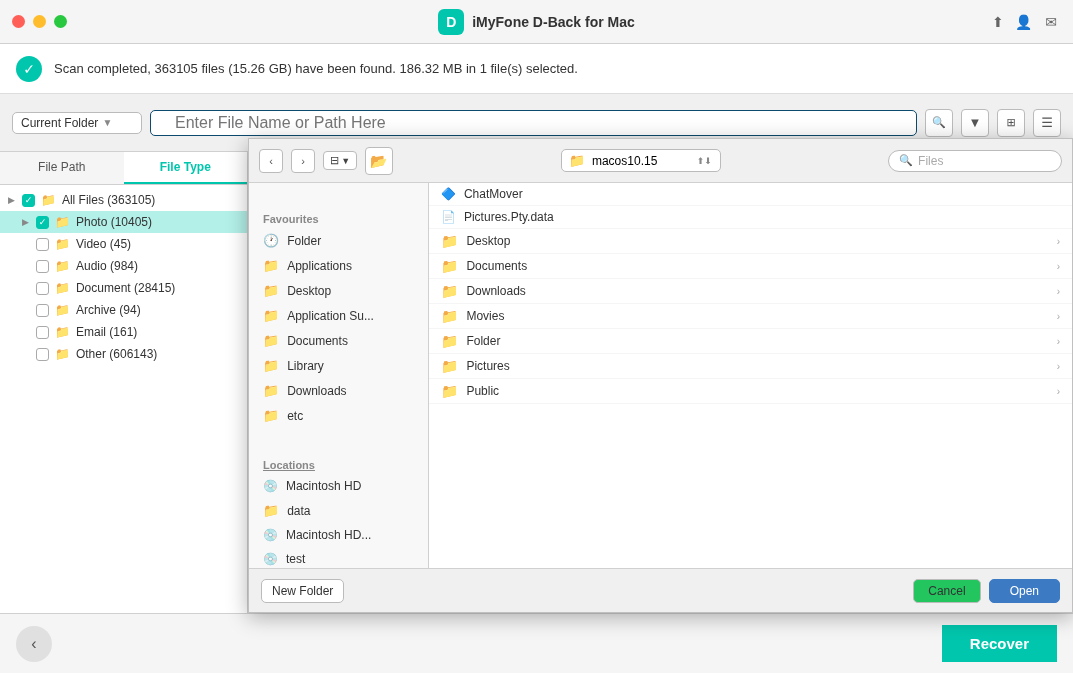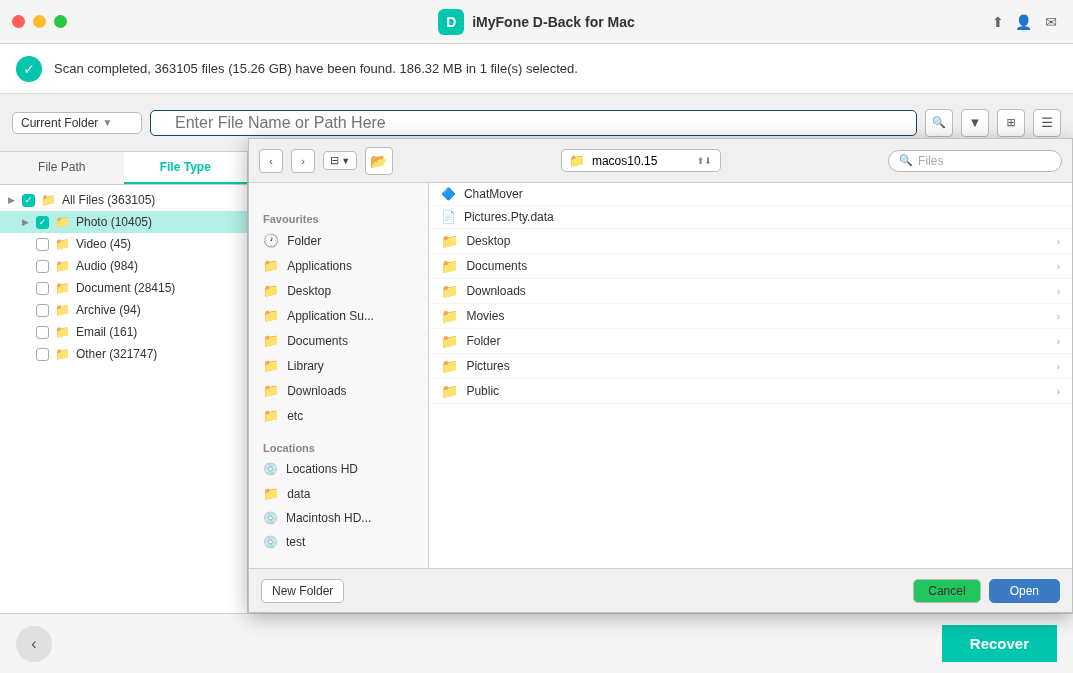--- a/index.html
+++ b/index.html
@@ -520,21 +520,21 @@
         <span class="tree-arrow" style="opacity:0;">▶</span>
         <div class="tree-check"></div>
         <span class="folder-icon">📁</span>
         <span>Email (161)</span>
       </div>
 
       <div class="tree-item" style="padding-left:22px;">
         <span class="tree-arrow" style="opacity:0;">▶</span>
         <div class="tree-check"></div>
         <span class="folder-icon">📁</span>
-        <span>Other (321747)</span>
+        <span>Other (606143)</span>
       </div>
     </div>
   </div>
 
   <div class="right-panel">
     <div class="right-list-item selected">
       <span>System/L...</span>
     </div>
     <div class="right-list-item">
         <span>System/L...</span>
@@ -634,24 +634,24 @@
       </div>
       <div class="picker-sidebar-item">
         <span class="sidebar-folder-icon">📁</span>
         <span>Downloads</span>
       </div>
       <div class="picker-sidebar-item">
         <span class="sidebar-folder-icon">📁</span>
         <span>etc</span>
       </div>
 
-      <div class="picker-section-header" style="margin-top:8px;">Locations</div>
+      <div class="picker-section-header" style="margin-top:25px;text-decoration:underline;">Locations</div>
       <div class="picker-sidebar-item">
         <span class="sidebar-disk-icon">💿</span>
-        <span>Locations HD</span>
+        <span>Macintosh HD</span>
       </div>
       <div class="picker-sidebar-item">
         <span class="sidebar-folder-icon">📁</span>
         <span>data</span>
       </div>
       <div class="picker-sidebar-item">
         <span class="sidebar-disk-icon">💿</span>
         <span>Macintosh HD...</span>
       </div>
       <div class="picker-sidebar-item">

